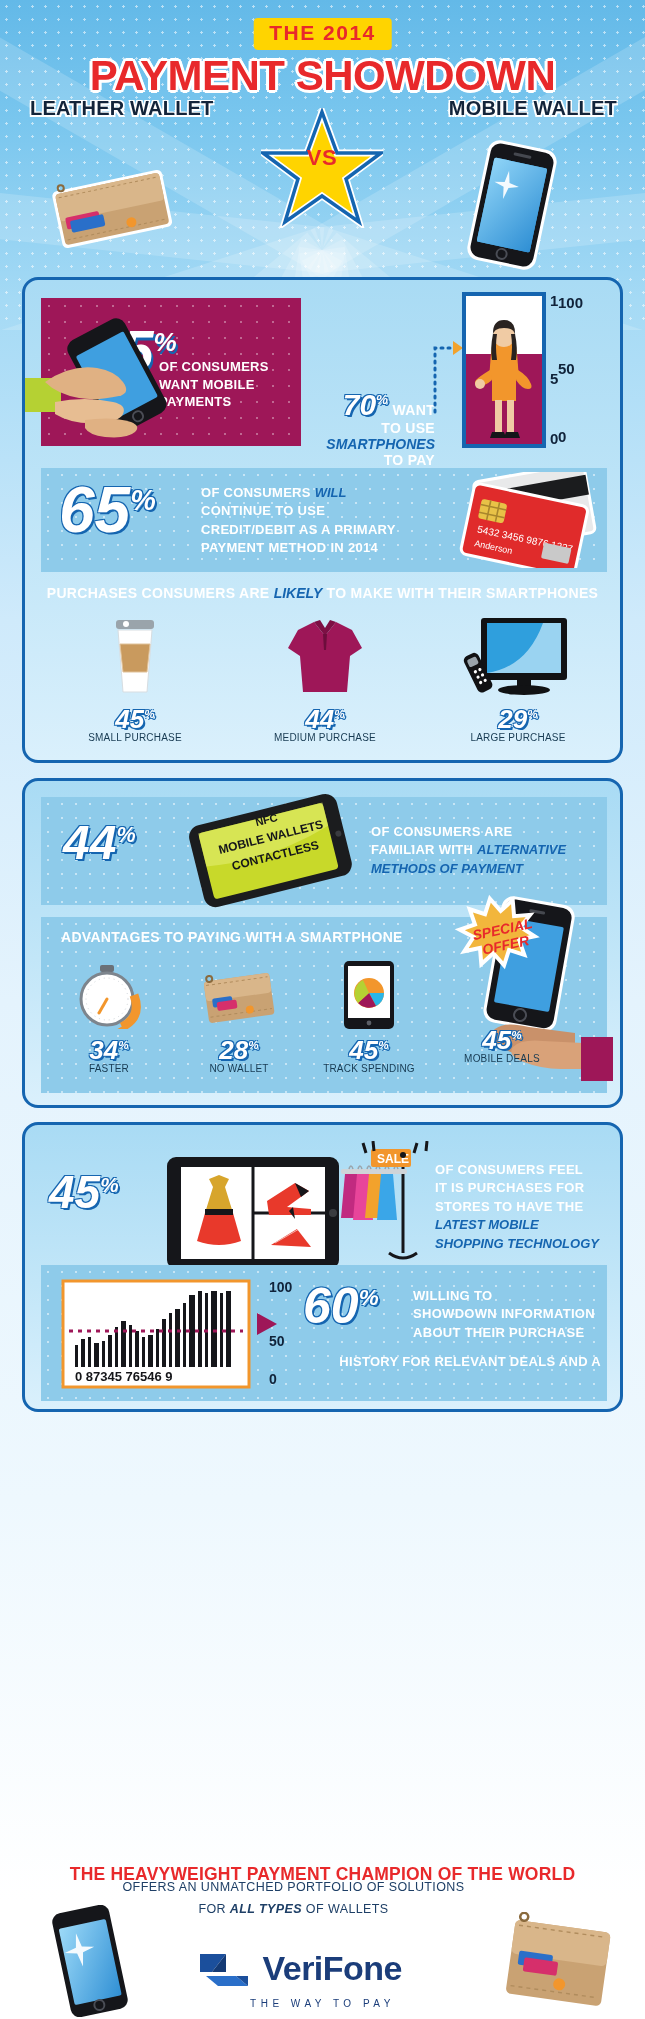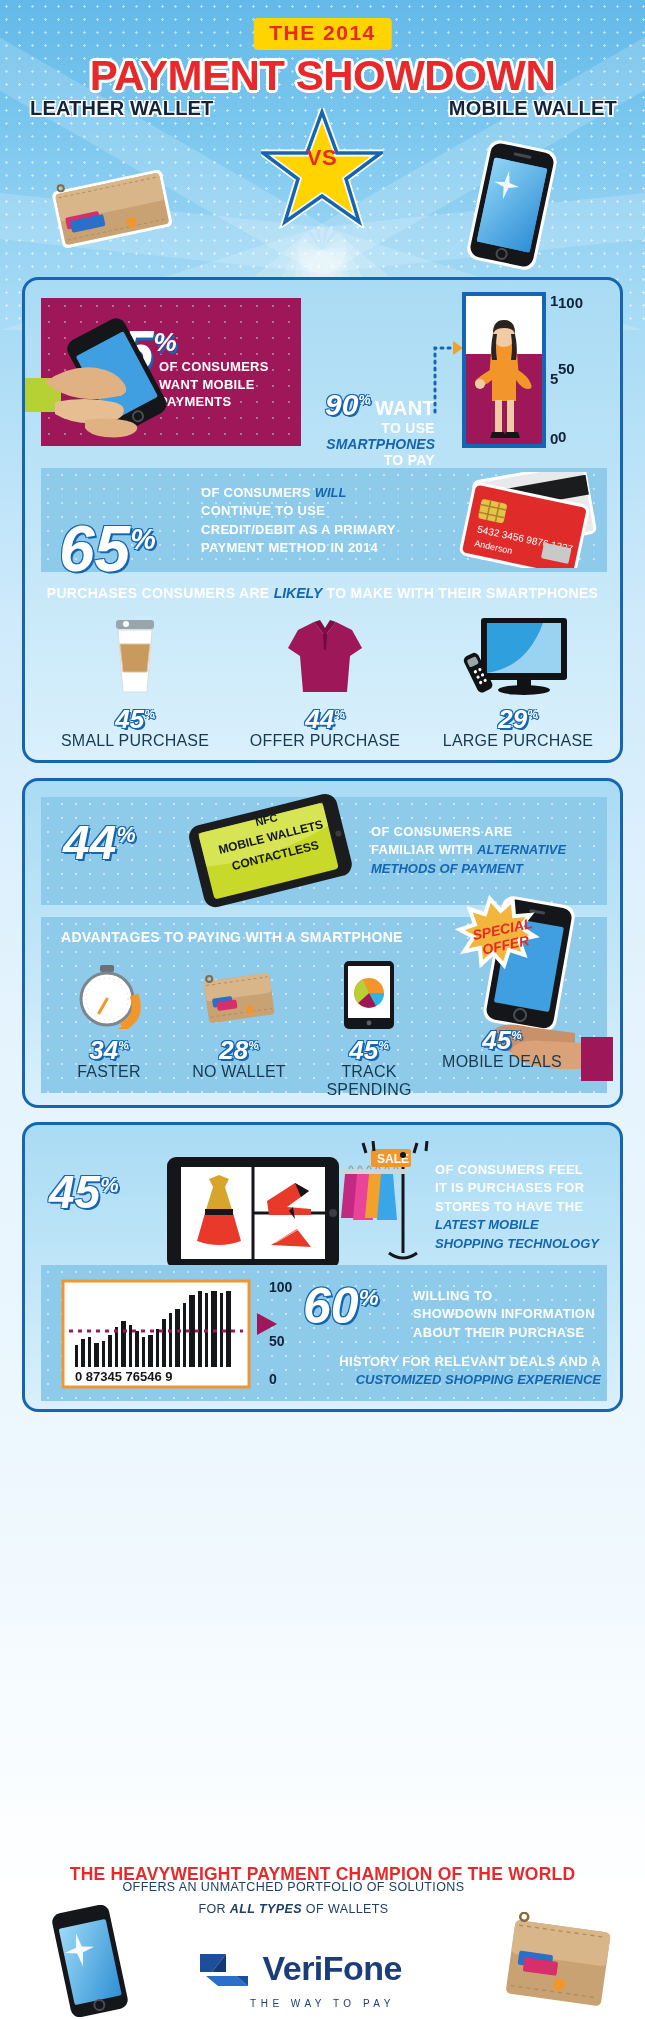--- a/index.html
+++ b/index.html
@@ -81,21 +81,21 @@
   .em { color: #1565b0; font-style: italic; font-weight: bold; }
 
   .bignum {
     color: #ffffff; font-weight: bold; font-style: italic;
     text-shadow: 2px 2px 0 #1565b0, -1px 1px 0 #1565b0, 1px -1px 0 #1565b0, -1px -1px 0 #1565b0;
     line-height: 1;
   }
   .pct { font-size: 0.45em; vertical-align: super; }
 
   .statlabel {
-    color: #173a52; font-size: 16px; font-weight: normal; letter-spacing: .2px; text-align: center;
+    color: #173a52; font-size: 10px; font-weight: normal; letter-spacing: .2px; text-align: center;
   }
 
   
   .footer-title {
     position: absolute; left: 0; width: 645px; text-align: center;
     color: #e8292b; font-size: 17.5px; font-weight: bold; letter-spacing: .2px; white-space: nowrap;
   }
   .footer-sub {
     position: absolute; left: 0; width: 587px; text-align: center;
     color: #1e3f66; font-size: 12.5px; letter-spacing: .4px;
@@ -192,22 +192,22 @@
         <circle cx="92" cy="104" r="5" fill="none" stroke="#4a4d55" stroke-width="2"></circle>
       </g>
       <path d="M20 66 q26 -18 52 -14 q18 3 26 14 q8 11 -4 14 q-22 5 -40 2 q-22 -4 -34 -16 z" fill="#e0b183"></path>
       <path d="M30 86 q30 -6 58 0 q14 3 10 12 q-4 8 -24 9 q-26 2 -44 -9 z" fill="#e7bd92"></path>
       <path d="M60 104 q28 -4 46 2 q10 4 4 10 q-8 7 -30 5 q-16 -2 -20 -9 z" fill="#e0b183"></path>
     </svg>
 
 
     <div style="position:absolute; left:250px; top:110px; width:160px; text-align:right;">
       <div style="display:inline-block;">
-        <span class="bignum" style="font-size:30px;"><span>90</span><span class="pct">%</span></span>
-        <span class="w" style="font-size:20px;">WANT</span>
+        <span class="bignum" style="font-size:30px;"><span>70</span><span class="pct">%</span></span>
+        <span class="w" style="font-size:14px;">WANT</span>
       </div>
       <div class="w" style="font-size:14px;">TO USE</div>
       <div class="em" style="font-size:14px; color:#1565b0;">SMARTPHONES</div>
       <div class="w" style="font-size:14px;">TO PAY</div>
     </div>
 
     <svg style="position:absolute; left:404px; top:28px; width:34px; height:110px;" viewBox="0 0 34 110">
       <path d="M6 104 L6 40 L26 40" stroke="#1565b0" stroke-width="3" stroke-dasharray="2 5" fill="none" stroke-linecap="round"></path>
       <polygon points="24,33 34,40 24,47" fill="#f2a22c"></polygon>
     </svg>
@@ -232,21 +232,21 @@
       </g>
       <text x="88" y="14" font-family="Liberation Sans, sans-serif" font-size="15" font-weight="bold" fill="#10233a">100</text>
       <text x="88" y="92" font-family="Liberation Sans, sans-serif" font-size="15" font-weight="bold" fill="#10233a">50</text>
       <text x="88" y="152" font-family="Liberation Sans, sans-serif" font-size="15" font-weight="bold" fill="#10233a">0</text>
     </svg>
     <div style="position:absolute; left:533px; top:14px; width:60px; font-size:15px; font-weight:bold; color:#10233a;">100</div>
     <div style="position:absolute; left:533px; top:80px; width:60px; font-size:15px; font-weight:bold; color:#10233a;">50</div>
     <div style="position:absolute; left:533px; top:148px; width:60px; font-size:15px; font-weight:bold; color:#10233a;">0</div>
 
     <div class="inner" style="left:16px; top:188px; width:566px; height:104px;">
-      <div class="bignum" style="position:absolute; left:18px; top:10px; font-size:64px;margin-top:39px;">
+      <div class="bignum" style="position:absolute; left:18px; top:10px; font-size:64px;">
         <span>65</span><span class="pct">%</span>
       </div>
       <div style="position:absolute; left:160px; top:16px; width:260px; font-size:13px; line-height:1.42;">
         <div><span class="w">OF CONSUMERS </span><span class="em">WILL</span></div>
         <div class="w">CONTINUE TO USE</div>
         <div class="w">CREDIT/DEBIT AS A PRIMARY</div>
         <div class="w">PAYMENT METHOD IN 2014</div>
       </div>
 
       <svg style="position:absolute; right:8px; top:4px; width:170px; height:96px;" viewBox="0 0 170 96">
@@ -286,21 +286,21 @@
 
     <div style="position:absolute; left:205px; top:332px; width:190px; text-align:center;">
       <svg width="78" height="88" viewBox="0 0 78 88">
         <path d="M28 10 L12 18 L2 36 L14 44 L17 80 L61 80 L64 44 L76 36 L66 18 L50 10 L39 24 Z" fill="#9e1758"></path>
         <path d="M28 10 L39 24 L50 10 L44 8 L39 16 L34 8 Z" fill="#7d0f44"></path>
         <path d="M37 22 l4 0 l-1 16 l-2 0 z" fill="#6d0d3c"></path>
       </svg>
       <div class="bignum" style="font-size:26px; margin-top:2px;">
         <span>44</span><span class="pct">%</span>
       </div>
-      <div class="statlabel">OFFER PURCHASE</div>
+      <div class="statlabel">MEDIUM PURCHASE</div>
     </div>
 
     <div style="position:absolute; left:398px; top:332px; width:190px; text-align:center;">
       <svg width="110" height="88" viewBox="0 0 110 88">
         <rect x="18" y="6" width="86" height="62" rx="3" fill="#111214"></rect>
         <rect x="24" y="11" width="74" height="50" fill="#2f9fdd"></rect>
         <path d="M24 61 q40 -6 56 -50 l18 0 l0 50 z" fill="#bfe4f7" opacity=".75"></path>
         <rect x="54" y="68" width="14" height="7" fill="#111214"></rect>
         <ellipse cx="61" cy="78" rx="26" ry="5" fill="#111214"></ellipse>
         <g transform="rotate(-26 16 58)">
@@ -531,21 +531,20 @@
       <div class="bignum" style="position:absolute; left:262px; top:16px; font-size:50px;">
         <span>60</span><span class="pct">%</span>
       </div>
       <div style="position:absolute; left:372px; top:22px; width:186px; font-size:13px; line-height:1.42;">
         <div class="w">WILLING TO</div>
         <div class="w">SHOWDOWN INFORMATION</div>
         <div class="w">ABOUT THEIR PURCHASE</div>
       </div>
       <div style="position:absolute; left:264px; top:88px; width:296px; font-size:13px; line-height:1.42; text-align:right;">
         <div class="w">HISTORY FOR RELEVANT DEALS AND A</div>
-        <div class="em">CUSTOMIZED SHOPPING EXPERIENCE</div>
       </div>
     </div>
   </div>
 
   <div class="footer-title" style="top:1852px;margin-top:12px;">THE HEAVYWEIGHT PAYMENT CHAMPION OF  THE  WORLD</div>
   <div class="footer-sub" style="top:1880px;">OFFERS AN UNMATCHED PORTFOLIO OF SOLUTIONS</div>
   <div class="footer-sub" style="top:1902px;">
     <span>FOR </span><b>ALL TYPES</b><span> OF WALLETS</span>
   </div>
 

